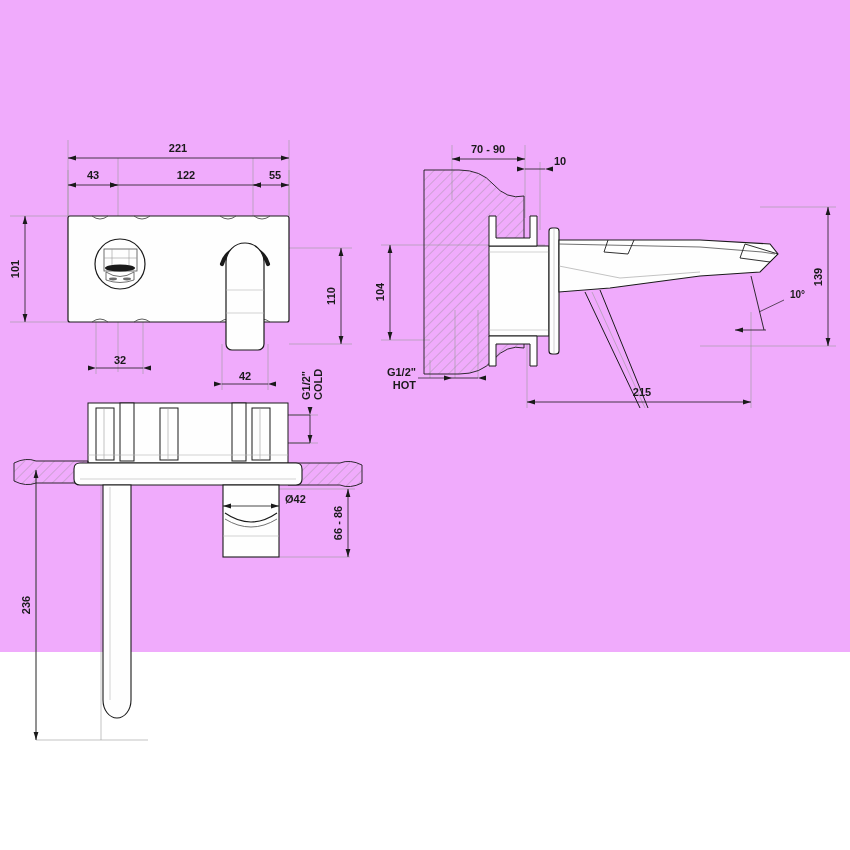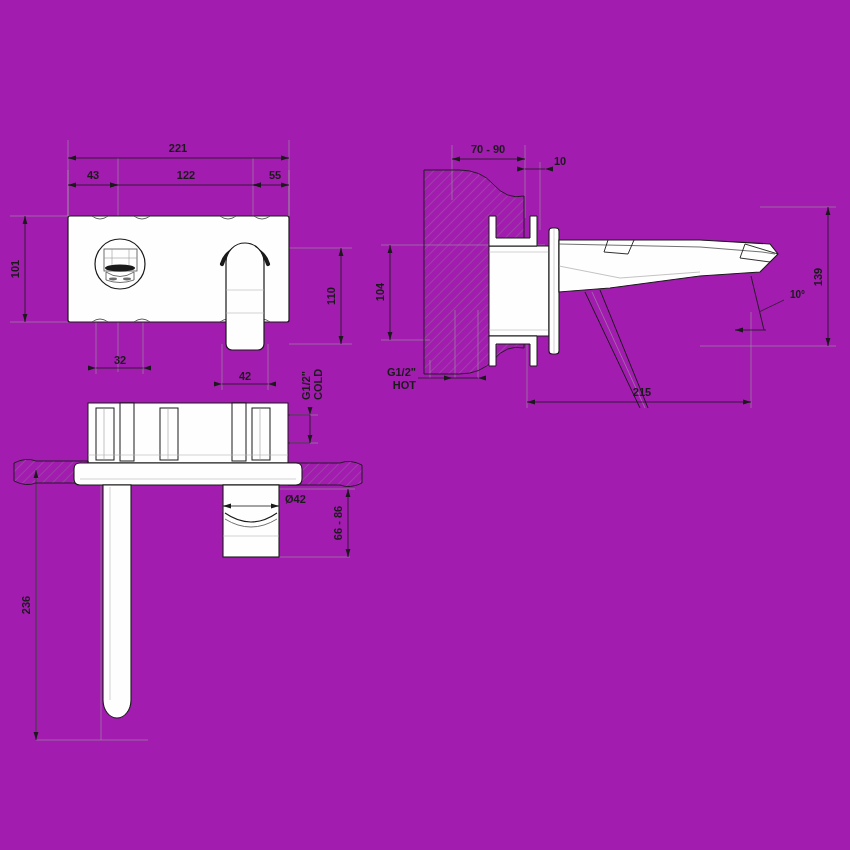--- a/index.html
+++ b/index.html
@@ -1,18 +1,18 @@
 <!DOCTYPE html>
 <html><head>
 <meta charset="utf-8">
 <style>
   html,body{margin:0;padding:0;background:#ffffff;}
   body{width:850px;height:850px;overflow:hidden;
        font-family:"Liberation Sans",sans-serif;}
-  #sheet{position:relative;width:850px;height:850px;background:#a21caf;}
+  #sheet{position:relative;width:850px;height:652px;background:#f0abfc;}
   svg{display:block;}
   .dimtext{font-family:"Liberation Sans",sans-serif;font-size:11px;
            font-weight:bold;fill:#1a1a1a;}
   .dimtext-sm{font-family:"Liberation Sans",sans-serif;font-size:10px;
            font-weight:bold;fill:#1a1a1a;}
 </style>
 </head>
 <body>
 
 <div id="sheet">

